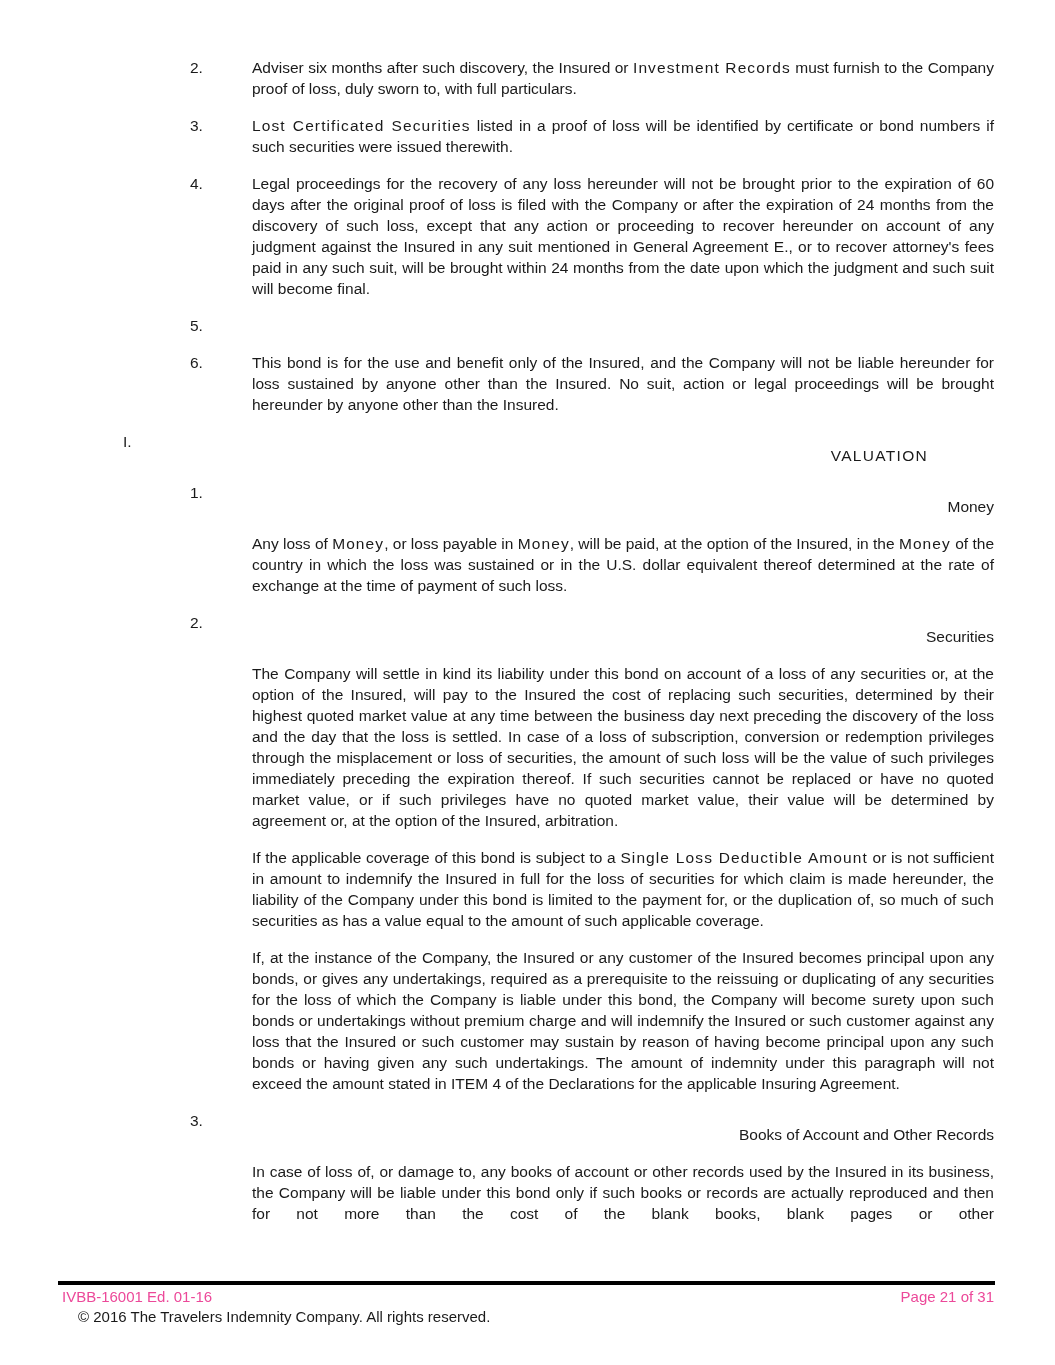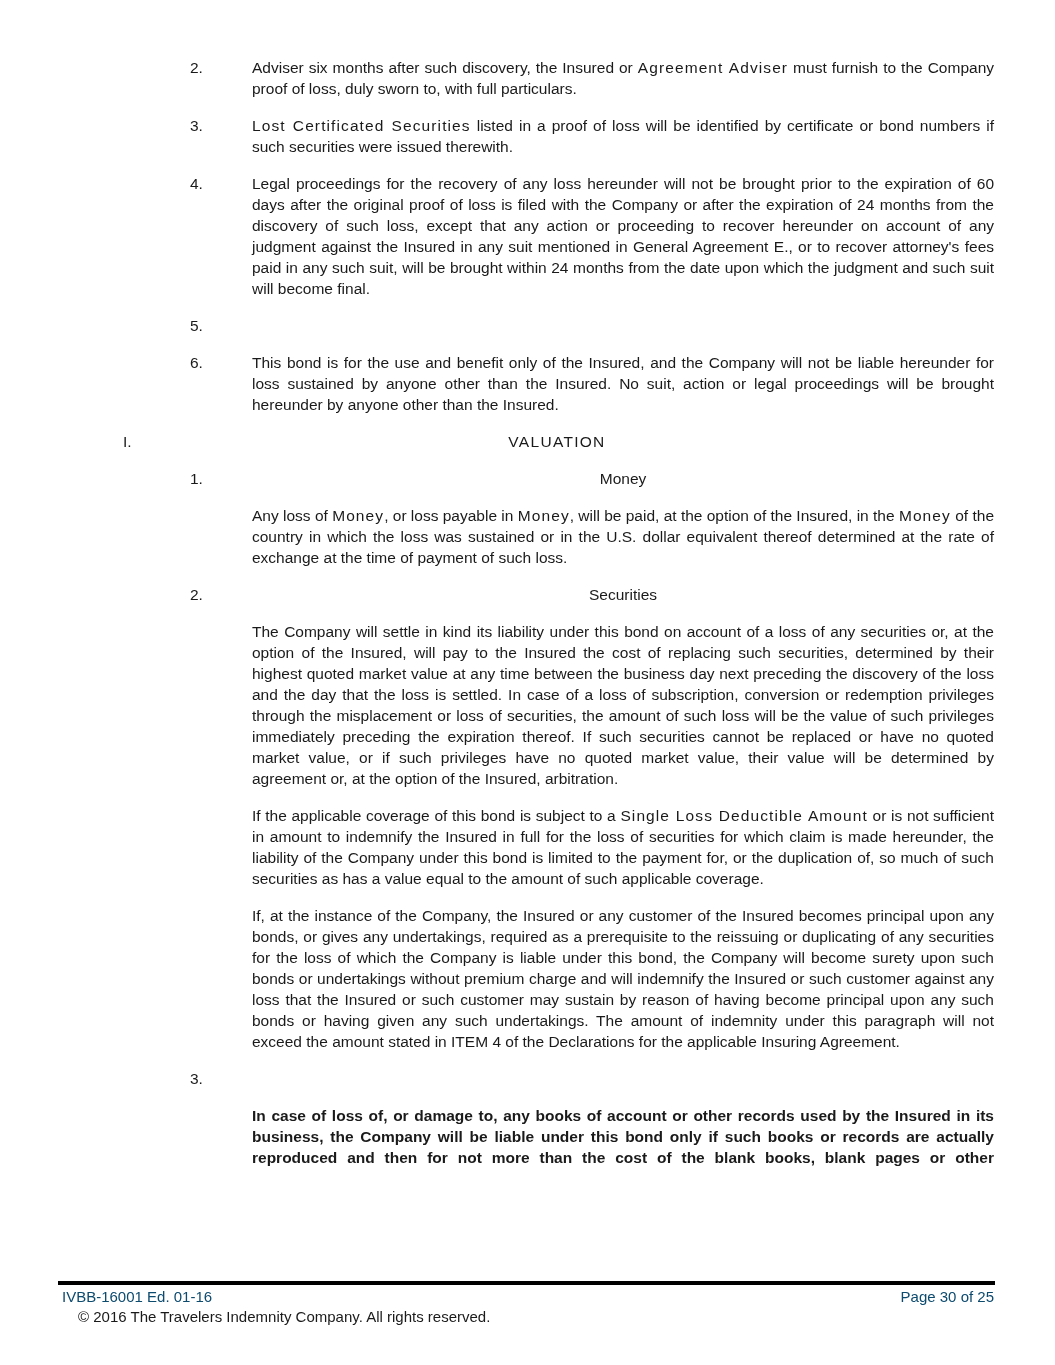--- a/index.html
+++ b/index.html
@@ -23,52 +23,52 @@
   }
   .block { display: flex; margin-bottom: 16px; }
   .block .num { flex: none; }
   .block.item .num { margin-left: 190px; width: 62px; }
   .block.section .num { margin-left: 123px; width: 63px; }
   .block.paragraph .txt { margin-left: 252px; }
   .txt {
     width: 742px;
     text-align: justify;
   }
-  .block.section .txt, .block.head .txt { text-align: center; }
-  .block.cont .txt { text-align-last: justify; font-weight: bold; }
+  .block.section .txt, .block.head .txt { text-align: right; margin-top: 14px; }
+  .block.cont .txt { text-align-last: justify; }
   .term { letter-spacing: 1.1px; }
   .block.section .term { letter-spacing: 1.3px; }
   .footer-rule {
     position: absolute;
     top: 1281px; left: 58px;
     width: 937px; height: 4px;
     background: #000000;
   }
   .footer-row {
     position: absolute;
     top: 1287px; left: 62px; right: 61px;
     display: flex; justify-content: space-between;
     font-size: 15px; line-height: 20px;
-    color: #0c4a6e;
+    color: #ec4899;
   }
   .footer-copy {
     position: absolute;
     top: 1307px; left: 78px; right: 61px;
     font-size: 15px; line-height: 20px;
     color: #1a1a1a;
   }
 </style>
 </head>
 <body>
 
 <div class="page">
   <main class="doc">
       <div class="block item">
         <span class="num">2.</span>
-        <div class="txt"><span>Adviser six months after such discovery, the Insured or </span><span class="term">Agreement Adviser</span><span> must furnish to the Company proof of loss, duly sworn to, with full particulars.</span></div>
+        <div class="txt"><span>Adviser six months after such discovery, the Insured or </span><span class="term">Investment Records</span><span> must furnish to the Company proof of loss, duly sworn to, with full particulars.</span></div>
       </div>
       <div class="block item">
         <span class="num">3.</span>
         <div class="txt"><span class="term">Lost Certificated Securities</span><span> listed in a proof of loss will be identified by certificate or bond numbers if such securities were issued therewith.</span></div>
       </div>
       <div class="block item">
         <span class="num">4.</span>
         <div class="txt"><span>Legal proceedings for the recovery of any loss hereunder will not be brought prior to the expiration of 60 days after the original proof of loss is filed with the Company or after the expiration of 24 months from the discovery of such loss, except that any action or proceeding to recover hereunder on account of any judgment against the Insured in any suit mentioned in General Agreement E., or to recover attorney's fees paid in any such suit, will be brought within 24 months from the date upon which the judgment and such suit will become final.</span></div>
       </div>
       <div class="block item">
@@ -97,25 +97,26 @@
         <div class="txt"><span>The Company will settle in kind its liability under this bond on account of a loss of any securities or, at the option of the Insured, will pay to the Insured the cost of replacing such securities, determined by their highest quoted market value at any time between the business day next preceding the discovery of the loss and the day that the loss is settled. In case of a loss of subscription, conversion or redemption privileges through the misplacement or loss of securities, the amount of such loss will be the value of such privileges immediately preceding the expiration thereof. If such securities cannot be replaced or have no quoted market value, or if such privileges have no quoted market value, their value will be determined by agreement or, at the option of the Insured, arbitration.</span></div>
       </div>
       <div class="block paragraph">
         <div class="txt"><span>If the applicable coverage of this bond is subject to a </span><span class="term">Single Loss Deductible Amount</span><span> or is not sufficient in amount to indemnify the Insured in full for the loss of securities for which claim is made hereunder, the liability of the Company under this bond is limited to the payment for, or the duplication of, so much of such securities as has a value equal to the amount of such applicable coverage.</span></div>
       </div>
       <div class="block paragraph">
         <div class="txt"><span>If, at the instance of the Company, the Insured or any customer of the Insured becomes principal upon any bonds, or gives any undertakings, required as a prerequisite to the reissuing or duplicating of any securities for the loss of which the Company is liable under this bond, the Company will become surety upon such bonds or undertakings without premium charge and will indemnify the Insured or such customer against any loss that the Insured or such customer may sustain by reason of having become principal upon any such bonds or having given any such undertakings. The amount of indemnity under this paragraph will not exceed the amount stated in ITEM 4 of the Declarations for the applicable Insuring Agreement.</span></div>
       </div>
       <div class="block item head">
         <span class="num">3.</span>
+        <div class="txt"><span>Books of Account and Other Records</span></div>
       </div>
       <div class="block paragraph cont">
         <div class="txt"><span>In case of loss of, or damage to, any books of account or other records used by the Insured in its business, the Company will be liable under this bond only if such books or records are actually reproduced and then for not more than the cost of the blank books, blank pages or other</span></div>
       </div>
     </main>
 
   <div class="footer-rule"></div>
   <div class="footer-row">
     <span>IVBB-16001 Ed. 01-16</span>
-    <span>Page 30 of 25</span>
+    <span>Page 21 of 31</span>
   </div>
   <div class="footer-copy">© 2016 The Travelers Indemnity Company. All rights reserved.</div>
 </div>
 
 </body></html>

